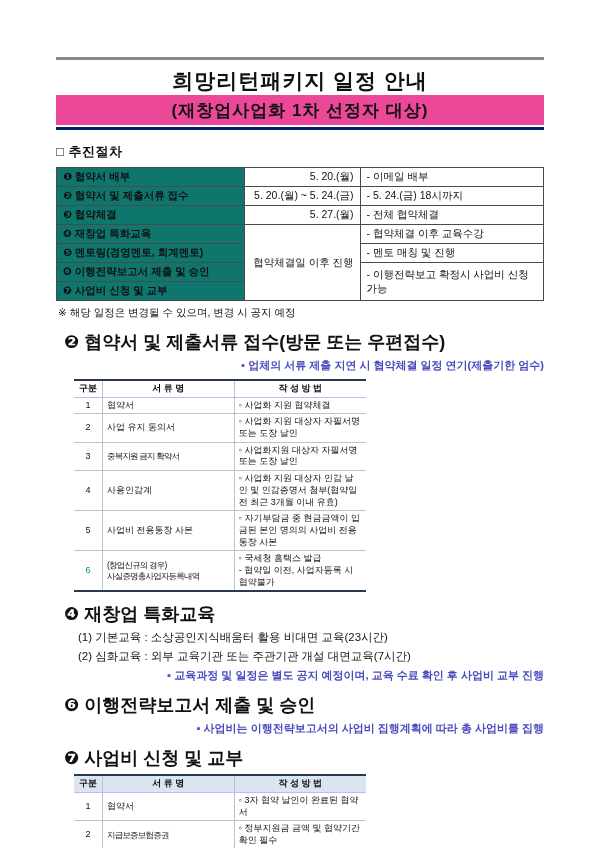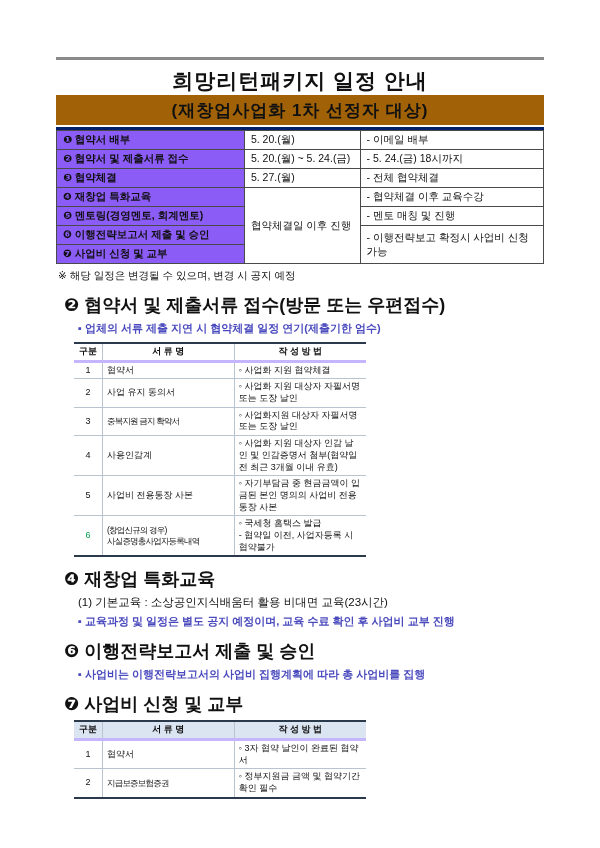--- a/index.html
+++ b/index.html
@@ -4,38 +4,38 @@
 <style>
   html,body{margin:0;padding:0;}
   body{
     width:600px;height:848px;background:#ffffff;
     font-family:"Liberation Sans","DejaVu Sans",sans-serif;
     color:#111;position:relative;overflow:hidden;
   }
   .content{margin:0 56px;width:488px;}
   .top-rule{height:3px;background:#8a8a8a;margin-top:57px;}
   .doc-title{text-align:center;font-size:21px;font-weight:bold;letter-spacing:1px;margin:7px 0 0 0;}
-  .subtitle-band{background:#a16207;text-align:center;font-size:17px;font-weight:bold;padding:4px 0 3px 0;letter-spacing:1px;}
+  .subtitle-band{background:#ec4899;text-align:center;font-size:17px;font-weight:bold;padding:4px 0 3px 0;letter-spacing:1px;}
   .navy-rule{height:3px;background:#00206b;margin-top:2px;}
   .sec-h{font-size:13px;font-weight:bold;margin:13px 0 6px 0;letter-spacing:.5px;}
   
   table{border-collapse:collapse;}
   .sched{width:100%;font-size:10.5px;table-layout:fixed;}
   .sched td{border:1px solid #4a4a4a;padding:2px 6px;height:13px;vertical-align:middle;}
-  .sched .c1{width:39%;background:#8b5cf6;font-weight:bold;}
-  .sched .c2{width:23%;text-align:left;}
+  .sched .c1{width:39%;background:#0f766e;font-weight:bold;}
+  .sched .c2{width:23%;text-align:right;}
   .sched .c3{width:38%;}
   .footnote{font-size:10.5px;margin:5px 0 6px 2px;}
   
   .item-h{font-size:18px;font-weight:bold;margin:10px 0 4px 8px;}
-  .blue-note{font-size:11px;font-weight:bold;color:#4a4abe;margin:2px 0 6px 22px;}
+  .blue-note{font-size:11px;font-weight:bold;color:#4a4abe;margin:2px 0 6px 22px;text-align:right;}
   .plain-line{font-size:11.5px;margin:4px 0 4px 22px;}
   .dtable{width:292px;margin:4px 0 6px 18px;font-size:9px;line-height:1.3;
     border-top:2px solid #2a3a4a;border-bottom:2px solid #2a3a4a;table-layout:fixed;}
-  .dtable th{font-weight:bold;border-bottom:3px solid #c4b5fd;padding:2px 2px;text-align:center;}
+  .dtable th{font-weight:bold;border-bottom:1px solid #c4b5fd;padding:2px 2px;text-align:center;}
   .dtable td{border-bottom:1px solid #b9c4d1;padding:2px 4px;vertical-align:middle;}
   .dtable tr:last-child td{border-bottom:none;}
   .dtable .v{border-left:1px solid #b9c4d1;}
   .dtable .no{width:24px;text-align:center;}
   .dtable .doc{width:84px;white-space:pre-line;}
   .dtable .how{white-space:pre-line;}
   .dtable.blue-head th{background:#dbe5f1;}
   .green{color:#00a050;}
   .tight{letter-spacing:-0.8px;font-size:8.5px;margin-left:22px;}
 </style>
@@ -45,20 +45,21 @@
 <div class="content">
 
   <div class="top-rule"></div>
 
   <div class="doc-title">희망리턴패키지 일정 안내</div>
 
   <div class="subtitle-band">(재창업사업화 1차 선정자 대상)</div>
 
   <div class="navy-rule"></div>
 
+  <div class="sec-h">□ 추진절차</div>
 
   <table class="sched">
     <tbody>
         <tr>
       <td class="c1">❶ 협약서 배부</td>
       <td class="c2">5. 20.(월)</td>
       <td class="c3">- 이메일 배부</td>
     </tr>
     <tr>
       <td class="c1">❷ 협약서 및 제출서류 접수</td>
@@ -132,20 +133,21 @@
       <td class="v doc tight">(창업신규의 경우)
 사실증명총사업자등록내역</td>
       <td class="v how">◦ 국세청 홈택스 발급
 - 협약일 이전, 사업자등록 시 협약불가</td>
     </tr>
   </tbody>
     </table>
 
   <div class="item-h">❹ 재창업 특화교육</div>
   <div class="plain-line">(1) 기본교육 : 소상공인지식배움터 활용 비대면 교육(23시간)</div>
+  <div class="plain-line">(2) 심화교육 : 외부 교육기관 또는 주관기관 개설 대면교육(7시간)</div>
   <div class="blue-note">▪ 교육과정 및 일정은 별도 공지 예정이며, 교육 수료 확인 후 사업비 교부 진행</div>
 
   <div class="item-h">❻ 이행전략보고서 제출 및 승인</div>
   <div class="blue-note">▪ 사업비는 이행전략보고서의 사업비 집행계획에 따라 총 사업비를 집행</div>
 
   <div class="item-h">❼ 사업비 신청 및 교부</div>
 
   <table class="dtable blue-head">
     <tbody>
         <tr>

